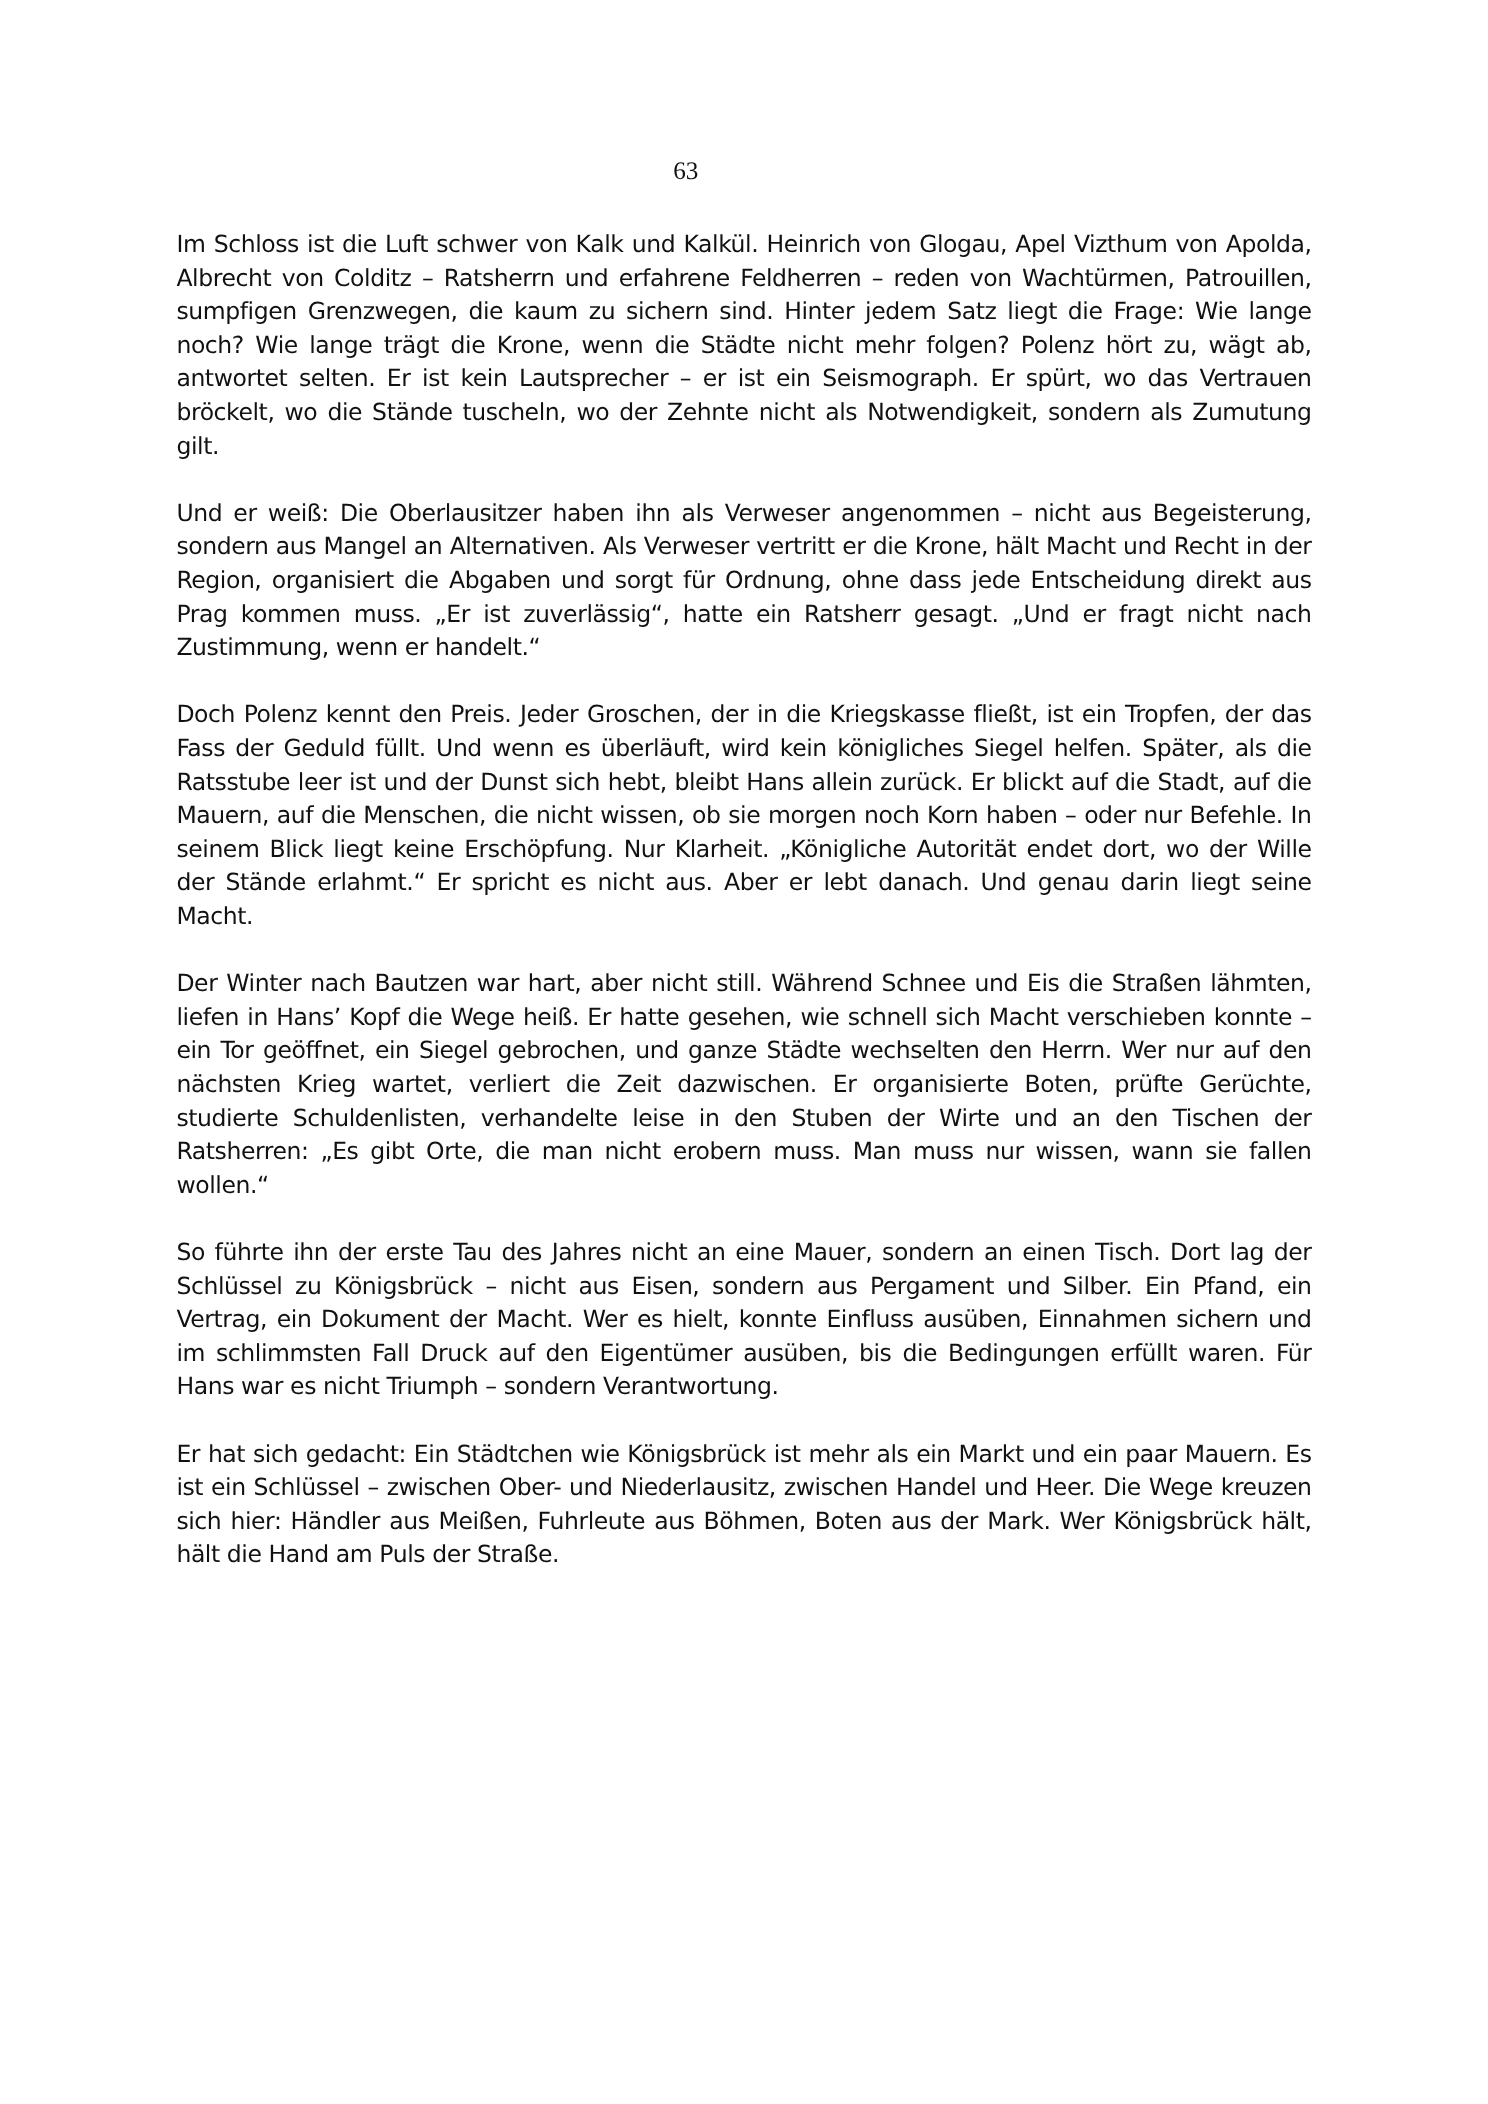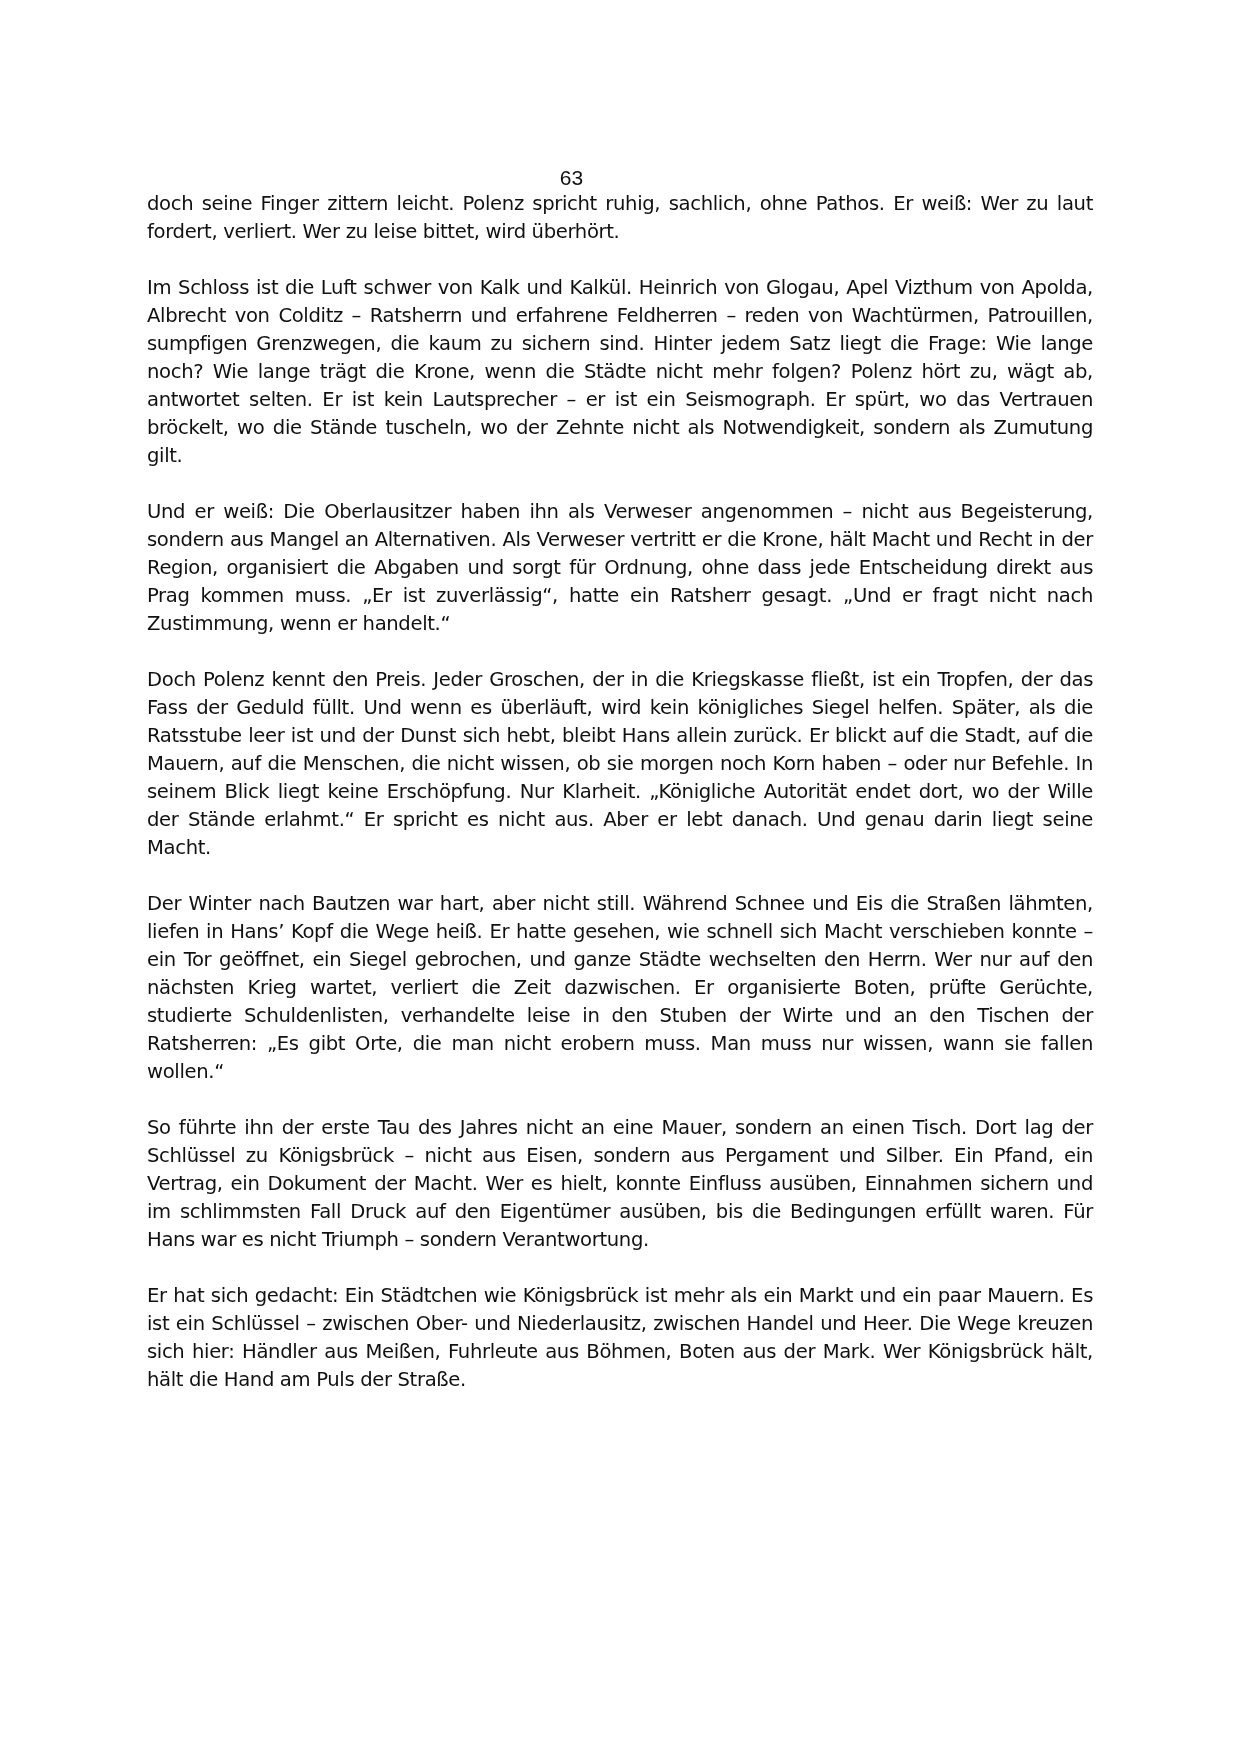--- a/index.html
+++ b/index.html
@@ -1,39 +1,38 @@
 <!DOCTYPE html>
 <html><head>
 <meta charset="utf-8">
 <style>
   html, body { margin: 0; padding: 0; background: #ffffff; }
   body { width: 1240px; height: 1753px; position: relative; overflow: hidden; }
   .page-number {
     position: absolute; top: 130px; left: 0; width: 1143px; text-align: center;
-    font-family: Liberation Sans, sans-serif; font-size: 21px; color: #111; margin-top: 36px;
+    font-family: Liberation Serif, serif; font-size: 21px; color: #111;
   }
   .content {
     position: absolute; top: 190px; left: 147px; width: 946px;
     font-family: "DejaVu Sans", sans-serif; font-size: 19.6px; line-height: 28px;
     color: #111; letter-spacing: -0.35px;
   }
   .para { margin: 0 0 28px 0; text-align: justify; }
   .heading {
     margin: 80px 0 28px 0;
     font-family: "Liberation Sans", sans-serif; font-weight: bold; font-style: italic;
     font-size: 25px; line-height: 34px; letter-spacing: -0.8px; color: #111;
   }
 </style>
 </head>
 <body>
 
 <div class="page-number">63</div>
 
 <div class="content">
-  <p class="para">doch seine Finger zittern leicht. Polenz spricht ruhig, sachlich, ohne Pathos. Er weiß: Wer zu laut fordert, verliert. Wer zu leise bittet, wird überhört.</p>
   <p class="para">Im Schloss ist die Luft schwer von Kalk und Kalkül. Heinrich von Glogau, Apel Vizthum von Apolda, Albrecht von Colditz – Ratsherrn und erfahrene Feldherren – reden von Wachtürmen, Patrouillen, sumpfigen Grenzwegen, die kaum zu sichern sind. Hinter jedem Satz liegt die Frage: Wie lange noch? Wie lange trägt die Krone, wenn die Städte nicht mehr folgen? Polenz hört zu, wägt ab, antwortet selten. Er ist kein Lautsprecher – er ist ein Seismograph. Er spürt, wo das Vertrauen bröckelt, wo die Stände tuscheln, wo der Zehnte nicht als Notwendigkeit, sondern als Zumutung gilt.</p>
   <p class="para">Und er weiß: Die Oberlausitzer haben ihn als Verweser angenommen – nicht aus Begeisterung, sondern aus Mangel an Alternativen. Als Verweser vertritt er die Krone, hält Macht und Recht in der Region, organisiert die Abgaben und sorgt für Ordnung, ohne dass jede Entscheidung direkt aus Prag kommen muss. „Er ist zuverlässig“, hatte ein Ratsherr gesagt. „Und er fragt nicht nach Zustimmung, wenn er handelt.“</p>
   <p class="para">Doch Polenz kennt den Preis. Jeder Groschen, der in die Kriegskasse fließt, ist ein Tropfen, der das Fass der Geduld füllt. Und wenn es überläuft, wird kein königliches Siegel helfen. Später, als die Ratsstube leer ist und der Dunst sich hebt, bleibt Hans allein zurück. Er blickt auf die Stadt, auf die Mauern, auf die Menschen, die nicht wissen, ob sie morgen noch Korn haben – oder nur Befehle. In seinem Blick liegt keine Erschöpfung. Nur Klarheit. „Königliche Autorität endet dort, wo der Wille der Stände erlahmt.“ Er spricht es nicht aus. Aber er lebt danach. Und genau darin liegt seine Macht.</p>
   <p class="para">Der Winter nach Bautzen war hart, aber nicht still. Während Schnee und Eis die Straßen lähmten, liefen in Hans’ Kopf die Wege heiß. Er hatte gesehen, wie schnell sich Macht verschieben konnte – ein Tor geöffnet, ein Siegel gebrochen, und ganze Städte wechselten den Herrn. Wer nur auf den nächsten Krieg wartet, verliert die Zeit dazwischen. Er organisierte Boten, prüfte Gerüchte, studierte Schuldenlisten, verhandelte leise in den Stuben der Wirte und an den Tischen der Ratsherren: „Es gibt Orte, die man nicht erobern muss. Man muss nur wissen, wann sie fallen wollen.“</p>
   <p class="para">So führte ihn der erste Tau des Jahres nicht an eine Mauer, sondern an einen Tisch. Dort lag der Schlüssel zu Königsbrück – nicht aus Eisen, sondern aus Pergament und Silber. Ein Pfand, ein Vertrag, ein Dokument der Macht. Wer es hielt, konnte Einfluss ausüben, Einnahmen sichern und im schlimmsten Fall Druck auf den Eigentümer ausüben, bis die Bedingungen erfüllt waren. Für Hans war es nicht Triumph – sondern Verantwortung.</p>
 
 
   <p class="para">Er hat sich gedacht: Ein Städtchen wie Königsbrück ist mehr als ein Markt und ein paar Mauern. Es ist ein Schlüssel – zwischen Ober- und Niederlausitz, zwischen Handel und Heer. Die Wege kreuzen sich hier: Händler aus Meißen, Fuhrleute aus Böhmen, Boten aus der Mark. Wer Königsbrück hält, hält die Hand am Puls der Straße.</p>
 </div>
 

